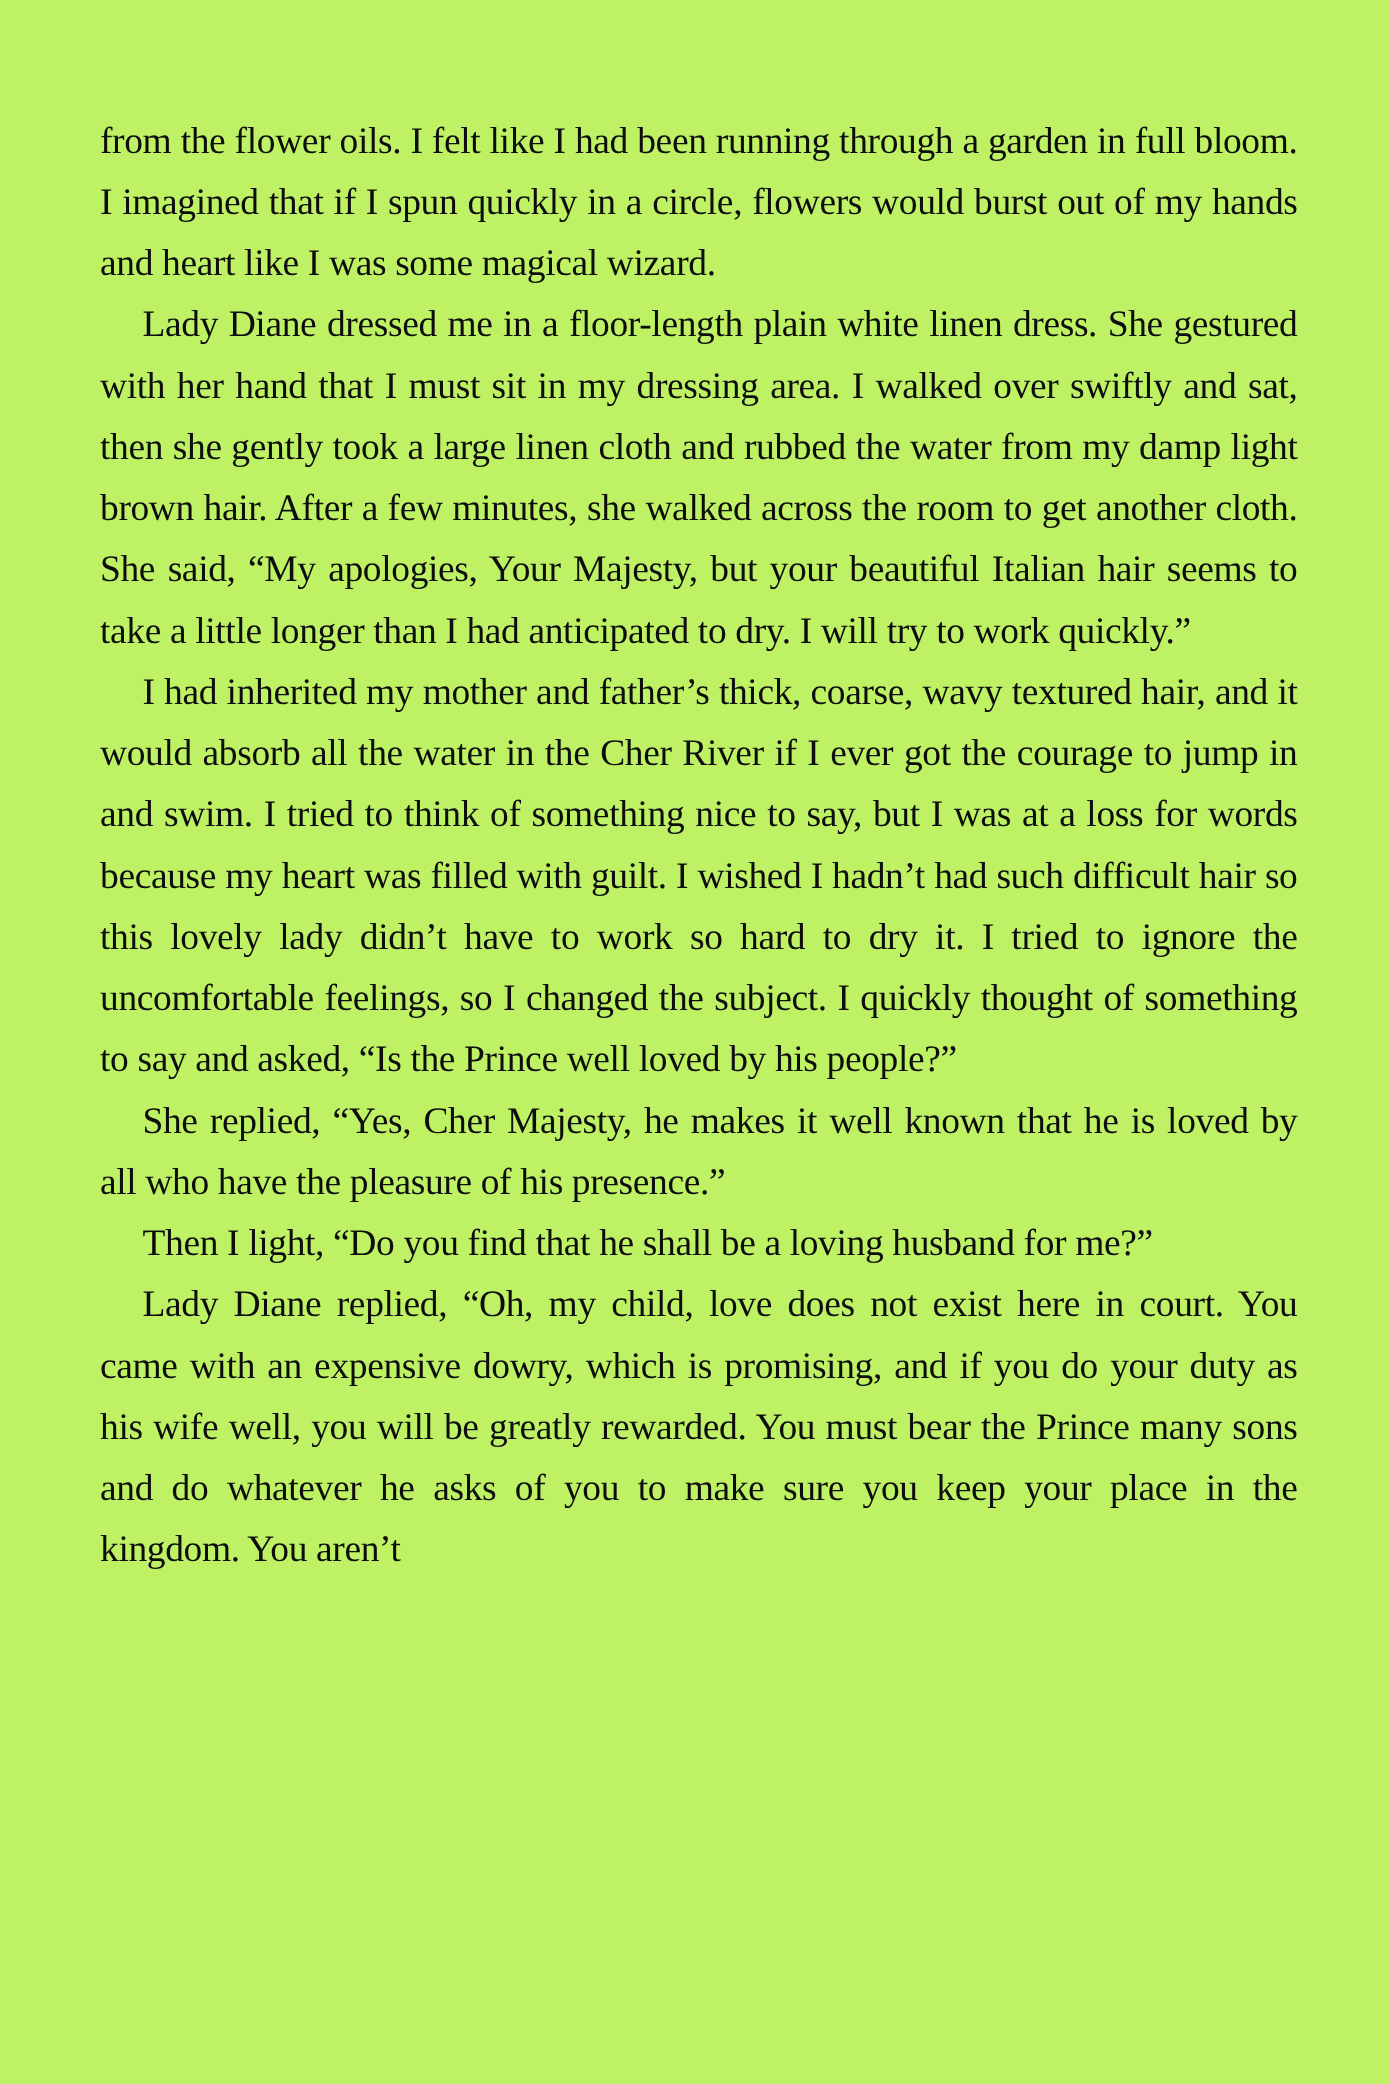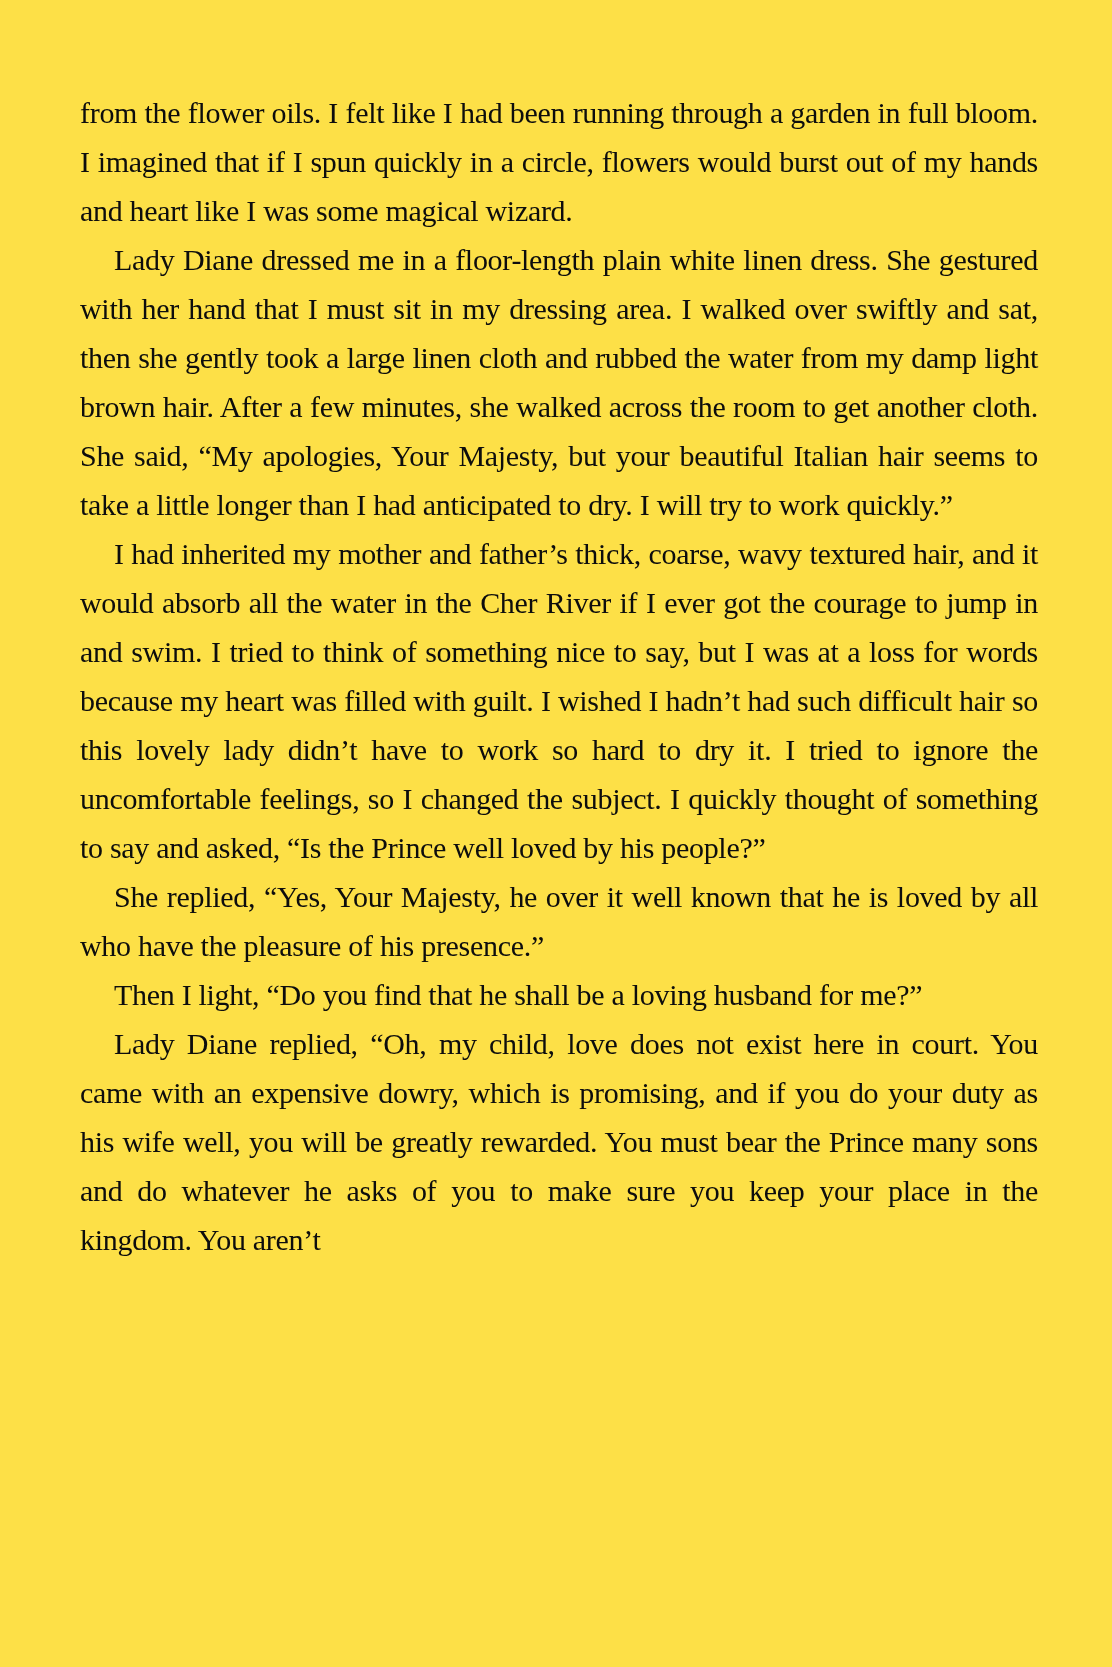--- a/index.html
+++ b/index.html
@@ -7,21 +7,21 @@
     padding: 0;
     width: 1112px;
     height: 1667px;
     background: #ffffff;
     overflow: hidden;
   }
   .page {
     box-sizing: border-box;
     width: 1112px;
     height: 1667px;
-    background: #fde047;
+    background: #bef264;
     padding: 88px 74px 0 80px;
   }
   .text-block {
     font-family: "Liberation Serif", "DejaVu Serif", serif;
     font-size: 30px;
     line-height: 49px;
     letter-spacing: -0.3px;
     color: #0d0d0d;
     text-align: justify;
     hyphens: none;
@@ -37,17 +37,17 @@
   }
 </style>
 </head>
 <body>
 
 <div class="page">
   <div class="text-block">
     <p class="para no-indent">from the flower oils. I felt like I had been running through a garden in full bloom. I imagined that if I spun quickly in a circle, flowers would burst out of my hands and heart like I was some magical wizard.</p>
     <p class="para">Lady Diane dressed me in a floor-length plain white linen dress. She gestured with her hand that I must sit in my dressing area. I walked over swiftly and sat, then she gently took a large linen cloth and rubbed the water from my damp light brown hair. After a few minutes, she walked across the room to get another cloth. She said, “My apologies, Your Majesty, but your beautiful Italian hair seems to take a little longer than I had anticipated to dry. I will try to work quickly.”</p>
     <p class="para">I had inherited my mother and father’s thick, coarse, wavy textured hair, and it would absorb all the water in the Cher River if I ever got the courage to jump in and swim. I tried to think of something nice to say, but I was at a loss for words because my heart was filled with guilt. I wished I hadn’t had such difficult hair so this lovely lady didn’t have to work so hard to dry it. I tried to ignore the uncomfortable feelings, so I changed the subject. I quickly thought of something to say and asked, “Is the Prince well loved by his people?”</p>
-    <p class="para">She replied, “Yes, Your Majesty, he over it well known that he is loved by all who have the pleasure of his presence.”</p>
+    <p class="para">She replied, “Yes, Cher Majesty, he makes it well known that he is loved by all who have the pleasure of his presence.”</p>
     <p class="para">Then I light, “Do you find that he shall be a loving husband for me?”</p>
     <p class="para">Lady Diane replied, “Oh, my child, love does not exist here in court. You came with an expensive dowry, which is promising, and if you do your duty as his wife well, you will be greatly rewarded. You must bear the Prince many sons and do whatever he asks of you to make sure you keep your place in the kingdom. You aren’t</p>
   </div>
 </div>
 
 </body></html>

